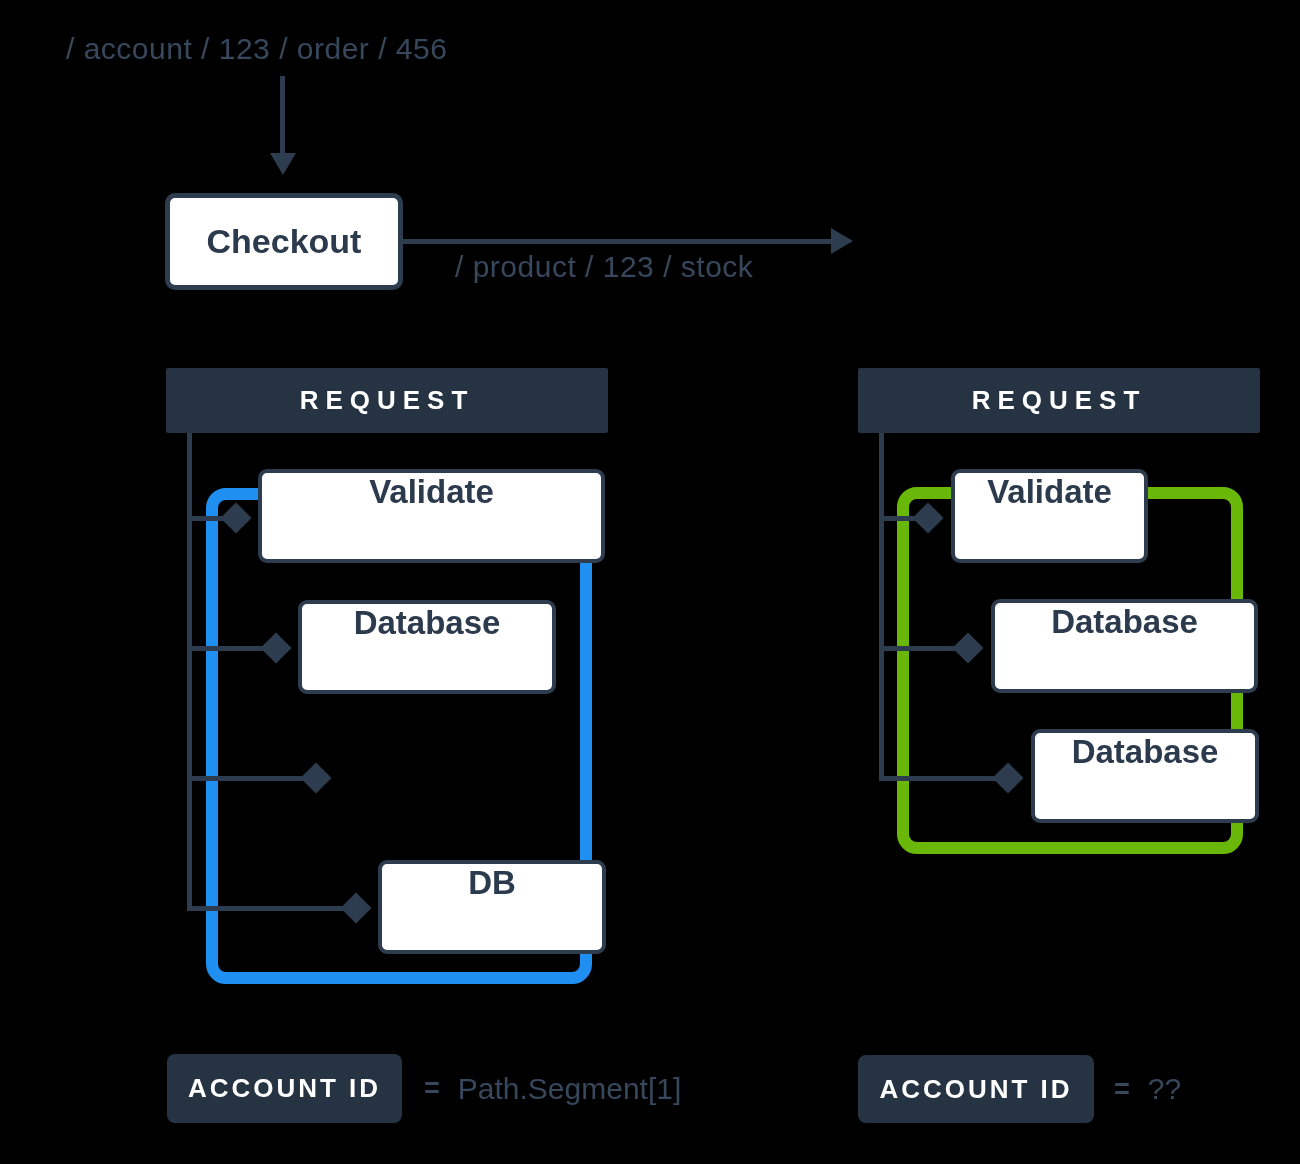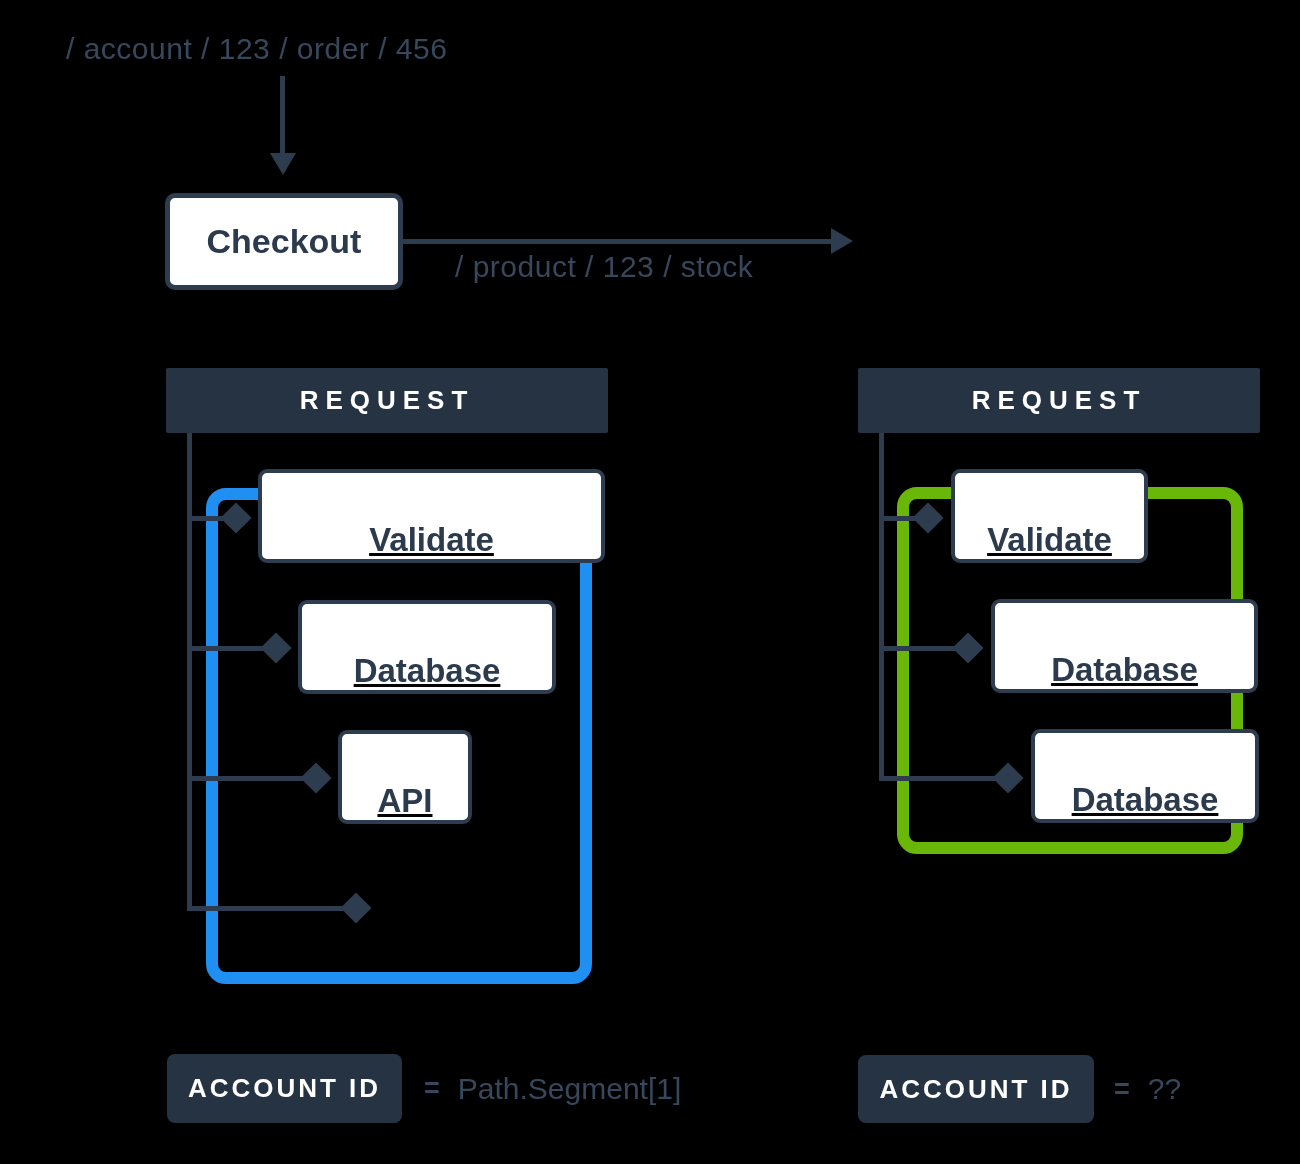--- a/index.html
+++ b/index.html
@@ -28,21 +28,21 @@
 
   .vline{position:absolute;width:5px;background:var(--line);z-index:2;}
   .hline{position:absolute;height:5px;background:var(--line);z-index:2;}
   .diamond{position:absolute;width:22px;height:22px;background:var(--line);transform:rotate(45deg);z-index:2;}
 
   .scope{position:absolute;border:12px solid;border-radius:20px;background:transparent;z-index:1;}
   .scope.blue{border-color:var(--trace-left-accent);}
   .scope.green{border-color:var(--trace-right-accent);}
 
   .span-box{position:absolute;background:var(--white);border:4px solid var(--line);border-radius:9px;
-        display:flex;align-items:flex-end;justify-content:center;z-index:3;text-decoration:underline;}
+        display:flex;align-items:flex-start;justify-content:center;z-index:3;}
   .span-box .box-label{color:var(--box-text);font-size:33px;font-weight:700;}
 
   .tag{position:absolute;background:var(--panel);border-radius:8px;display:flex;align-items:center;justify-content:center;z-index:3;}
   .tag .tag-label{color:var(--white);font-size:26px;font-weight:700;letter-spacing:3px;}
 
   .formula{position:absolute;display:flex;align-items:center;gap:18px;z-index:2;}
   .formula .eq{color:var(--muted-text);font-size:27px;font-weight:700;}
   .formula .val{color:var(--muted-text);font-size:30px;font-weight:500;text-align:center;}
 </style>
 </head>
@@ -80,22 +80,22 @@
   <div class="diamond" style="left:305px;top:767px;"></div>
   <div class="hline" style="left:187px;top:906px;width:173px;"></div>
   <div class="diamond" style="left:345px;top:897px;"></div>
 
   <div class="span-box" style="left:258px;top:469px;width:347px;height:94px;">
     <span class="box-label">Validate</span>
   </div>
   <div class="span-box" style="left:298px;top:600px;width:258px;height:94px;">
     <span class="box-label">Database</span>
   </div>
-  <div class="span-box" style="left:338px;top:730px;width:134px;height:94px;">
-    <span class="box-label">API</span>
+  <div class="span-box" style="left:378px;top:860px;width:228px;height:94px;">
+    <span class="box-label">DB</span>
   </div>
 
   <div class="trace-header" style="left:858px;top:368px;width:402px;">
     <span class="hdr-label">REQUEST</span>
   </div>
 
   <div class="scope green" style="left:897px;top:487px;width:346px;height:367px;"></div>
 
   <div class="vline" style="left:879px;top:433px;height:347px;"></div>
 

